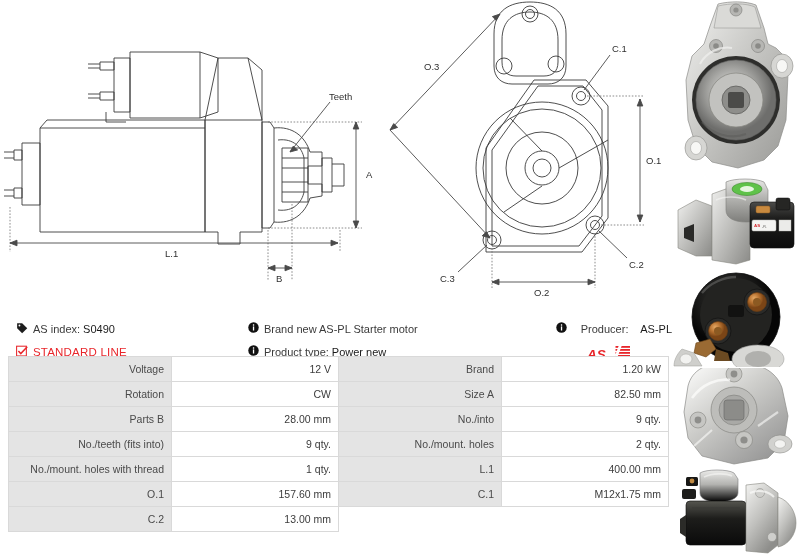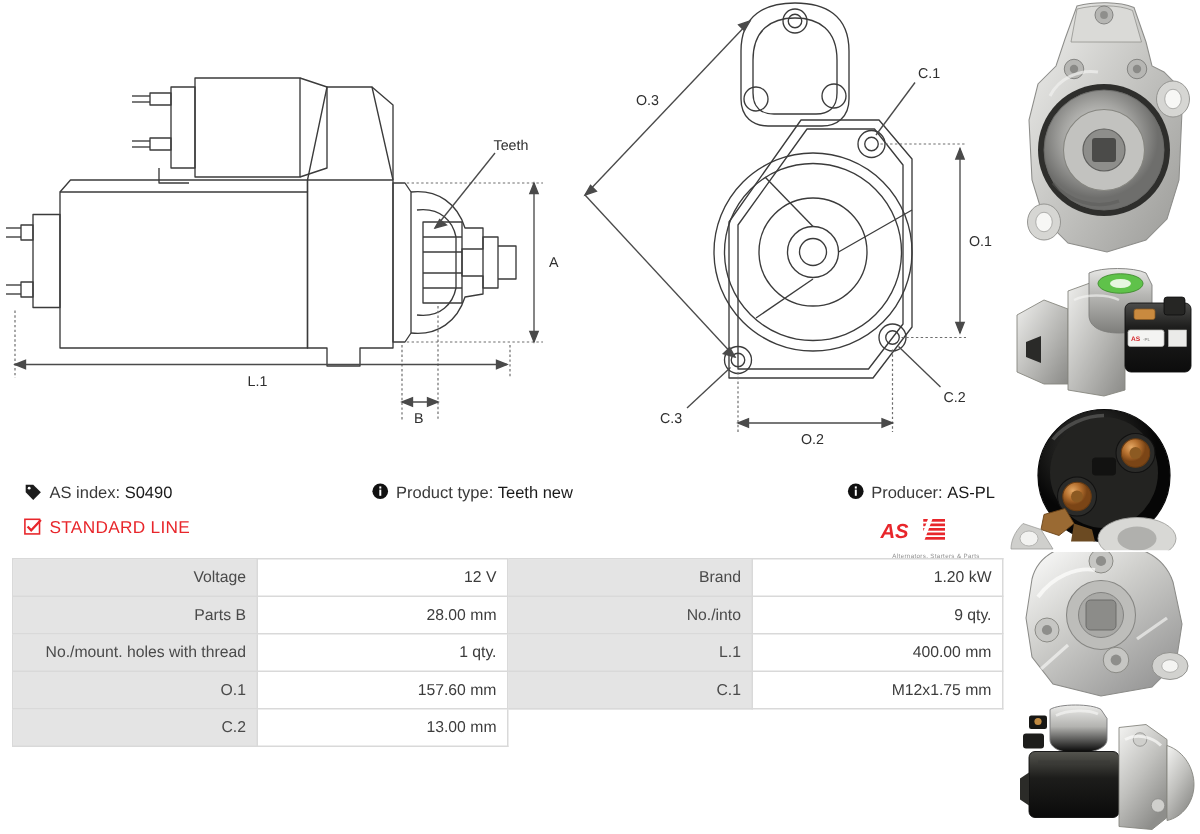--- a/index.html
+++ b/index.html
@@ -87,40 +87,40 @@
   .ico svg { display: block; }
 
   .standard-line {
     color: #e8262b;
     font-weight: normal;
     font-size: 11.5px;
     letter-spacing: 0.2px;
   }
 
   
-  #info-col-3 .info-row { justify-content: center; }
+  #info-col-3 .info-row { justify-content: space-between; }
   #logo-wrap {
     margin-top: 5px;
     margin-left: 30px;
     width: 76px;
   }
   #logo-tag {
     font-size: 4.1px;
     color: #8e8e8e;
     letter-spacing: 0.25px;
     text-align: center;
     margin-top: 1px;
     white-space: nowrap;
   }
 
   
   #spec-table {
     position: absolute;
     left: 8px;
-    top: 372px;
+    top: 356px;
     width: 660px;
     border-collapse: collapse;
     table-layout: fixed;
     font-size: 10.5px;
   }
   #spec-table td {
     border: 1px solid #d9d9d9;
     height: 20px;
     padding: 2px 7px;
     vertical-align: middle;
@@ -350,22 +350,32 @@
 
       <div class="info-col" id="info-col-2">
         <div class="info-row">
           <span class="ico">
             <svg width="11" height="11" viewBox="0 0 16 16">
               <circle cx="8" cy="8" r="7.6" fill="#111111"></circle>
               <rect x="7.1" y="6.4" width="1.9" height="6" fill="#ffffff"></rect>
               <rect x="7.1" y="3.3" width="1.9" height="2.1" fill="#ffffff"></rect>
             </svg>
           </span>
+          <span class="label">Brand new AS-PL Starter motor</span>
+        </div>
+        <div class="info-row">
+          <span class="ico">
+            <svg width="11" height="11" viewBox="0 0 16 16">
+              <circle cx="8" cy="8" r="7.6" fill="#111111"></circle>
+              <rect x="7.1" y="6.4" width="1.9" height="6" fill="#ffffff"></rect>
+              <rect x="7.1" y="3.3" width="1.9" height="2.1" fill="#ffffff"></rect>
+            </svg>
+          </span>
           <span class="label">Product type:</span>
-          <span class="value">Teeth new</span>
+          <span class="value">Power new</span>
         </div>
       </div>
 
       <div class="info-col" id="info-col-3">
         <div class="info-row">
           <span class="ico">
             <svg width="11" height="11" viewBox="0 0 16 16">
               <circle cx="8" cy="8" r="7.6" fill="#111111"></circle>
               <rect x="7.1" y="6.4" width="1.9" height="6" fill="#ffffff"></rect>
               <rect x="7.1" y="3.3" width="1.9" height="2.1" fill="#ffffff"></rect>
@@ -400,24 +410,36 @@
           <col class="col-v">
       </colgroup>
       <tbody>
         <tr>
           <td class="k">Voltage</td>
           <td class="v">12 V</td>
           <td class="k">Brand</td>
           <td class="v">1.20 kW</td>
         </tr>
         <tr>
+          <td class="k">Rotation</td>
+          <td class="v">CW</td>
+          <td class="k">Size A</td>
+          <td class="v">82.50 mm</td>
+        </tr>
+        <tr>
           <td class="k">Parts B</td>
           <td class="v">28.00 mm</td>
           <td class="k">No./into</td>
           <td class="v">9 qty.</td>
+        </tr>
+        <tr>
+          <td class="k">No./teeth (fits into)</td>
+          <td class="v">9 qty.</td>
+          <td class="k">No./mount. holes</td>
+          <td class="v">2 qty.</td>
         </tr>
         <tr>
           <td class="k">No./mount. holes with thread</td>
           <td class="v">1 qty.</td>
           <td class="k">L.1</td>
           <td class="v">400.00 mm</td>
         </tr>
         <tr>
           <td class="k">O.1</td>
           <td class="v">157.60 mm</td>

